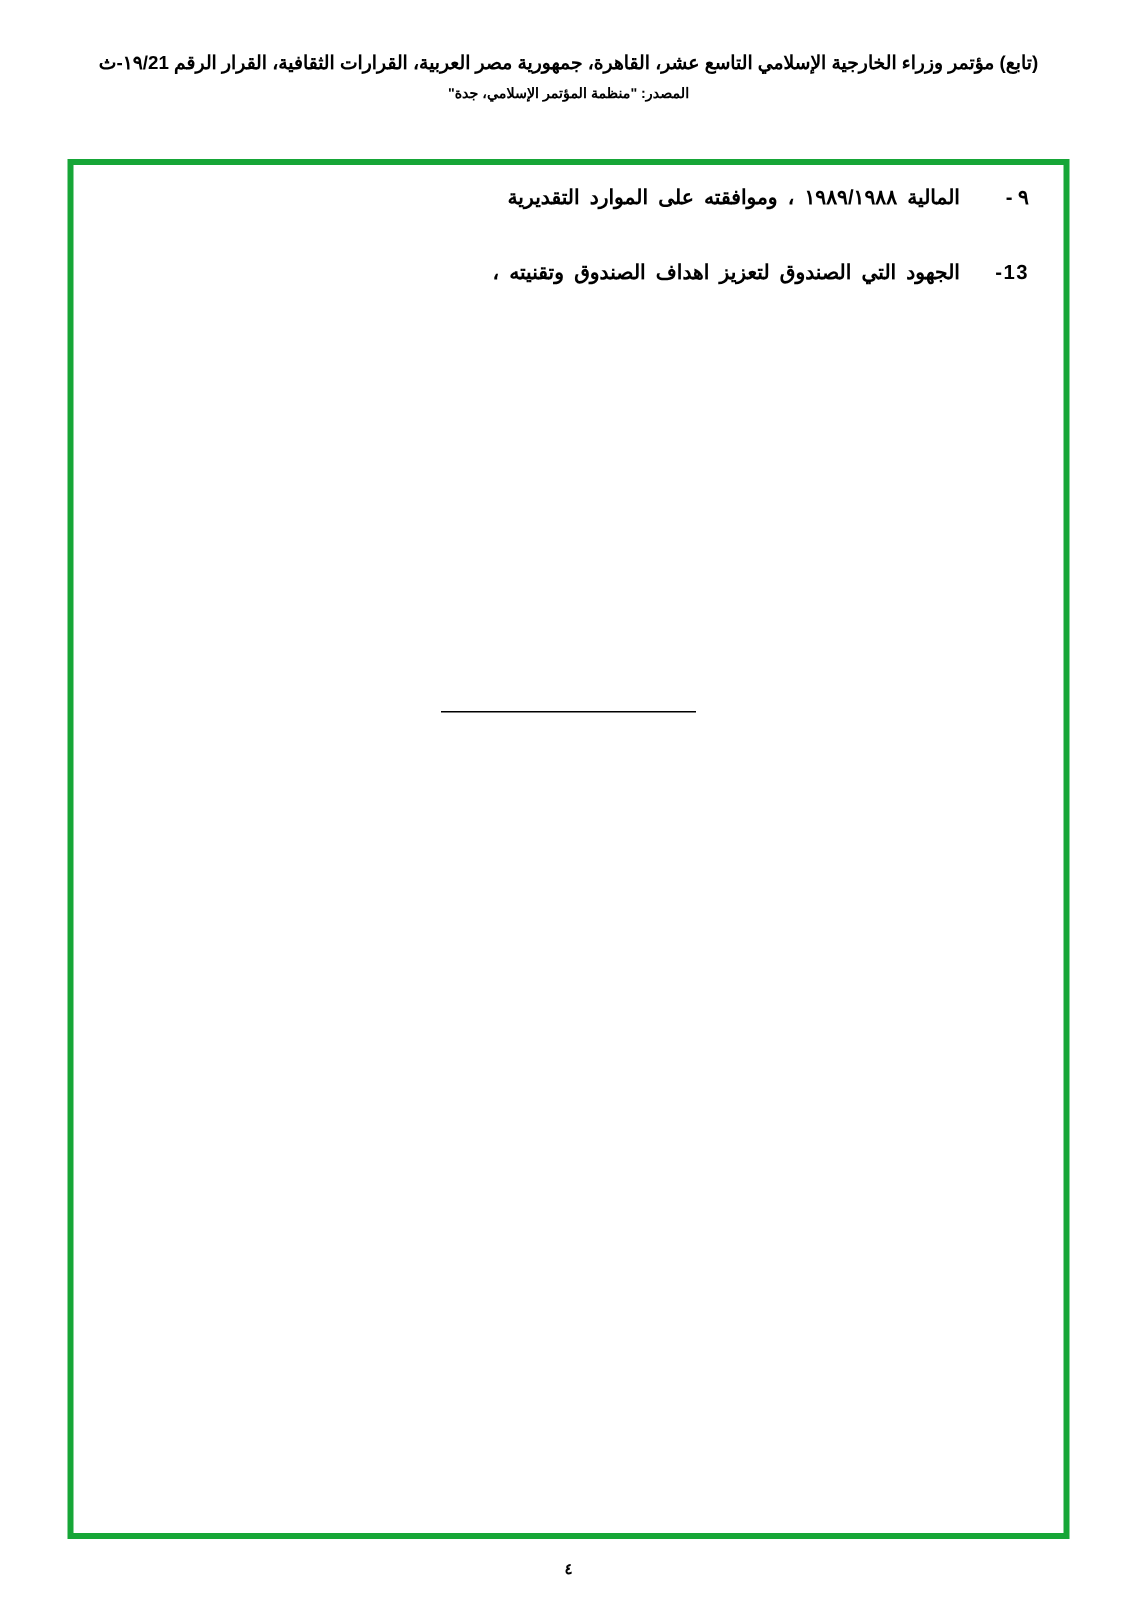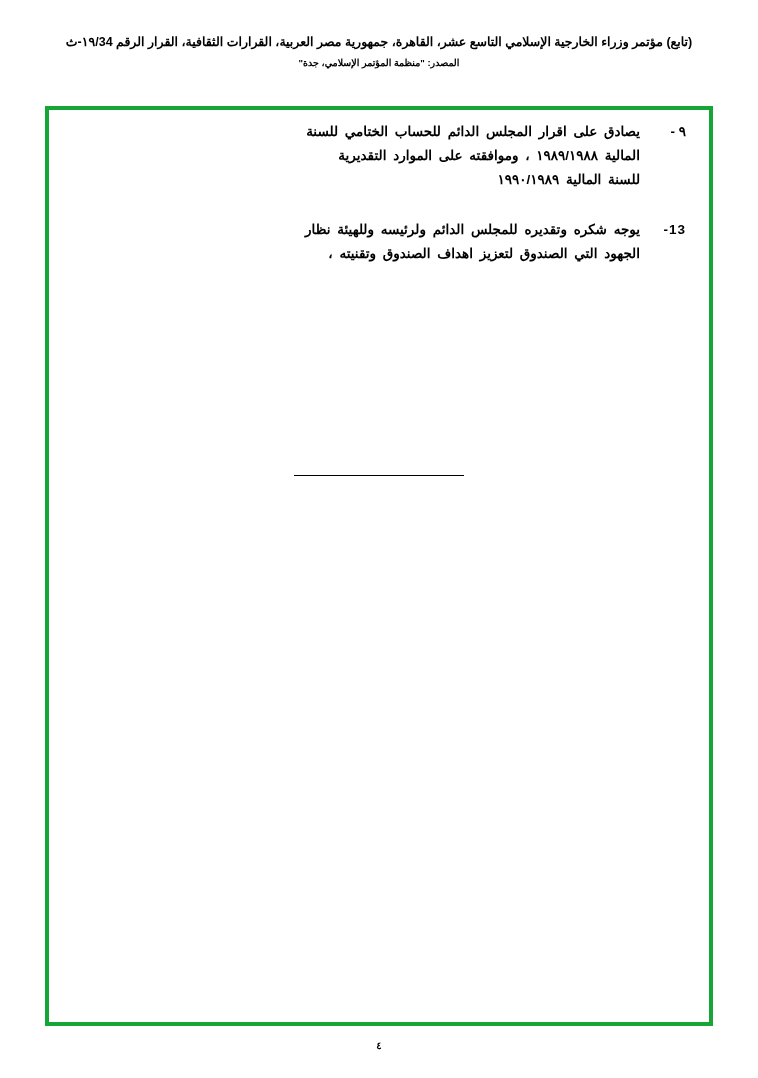--- a/index.html
+++ b/index.html
@@ -124,41 +124,38 @@
     font-size: 10px;
     font-weight: bold;
   }
 </style>
 </head>
 <body>
 
 <div class="page">
 
   <div class="header">
-    <div class="header-line1">(تابع) مؤتمر وزراء الخارجية الإسلامي التاسع عشر، القاهرة، جمهورية مصر العربية، القرارات الثقافية، القرار الرقم ١٩/34-ث</div>
+    <div class="header-line1">(تابع) مؤتمر وزراء الخارجية الإسلامي التاسع عشر، القاهرة، جمهورية مصر العربية، القرارات الثقافية، القرار الرقم ١٩/21-ث</div>
     <div class="header-line2">المصدر: "منظمة المؤتمر الإسلامي، جدة"</div>
   </div>
 
   <div class="frame"></div>
 
   <div class="content">
 
     <div class="item">
       <div class="item-marker">٩  -</div>
       <div class="item-body">
-        <span class="ln sp2">يصادق على اقرار المجلس الدائم للحساب الختامي للسنة</span>
         <span class="ln sp2">المالية ١٩٨٩/١٩٨٨ ، وموافقته على الموارد التقديرية</span>
-        <span class="ln sp2">للسنة المالية ١٩٩٠/١٩٨٩</span>
       </div>
     </div>
 
     <div class="item">
       <div class="item-marker">13-</div>
       <div class="item-body">
-        <span class="ln sp2">يوجه شكره وتقديره للمجلس الدائم ولرئيسه وللهيئة نظار</span>
         <span class="ln sp2">الجهود التي الصندوق لتعزيز اهداف الصندوق وتقنيته ،</span>
       </div>
     </div>
 
   </div>
 
   <div class="rule-wrap">
     <span class="rule"></span>
   </div>
 

